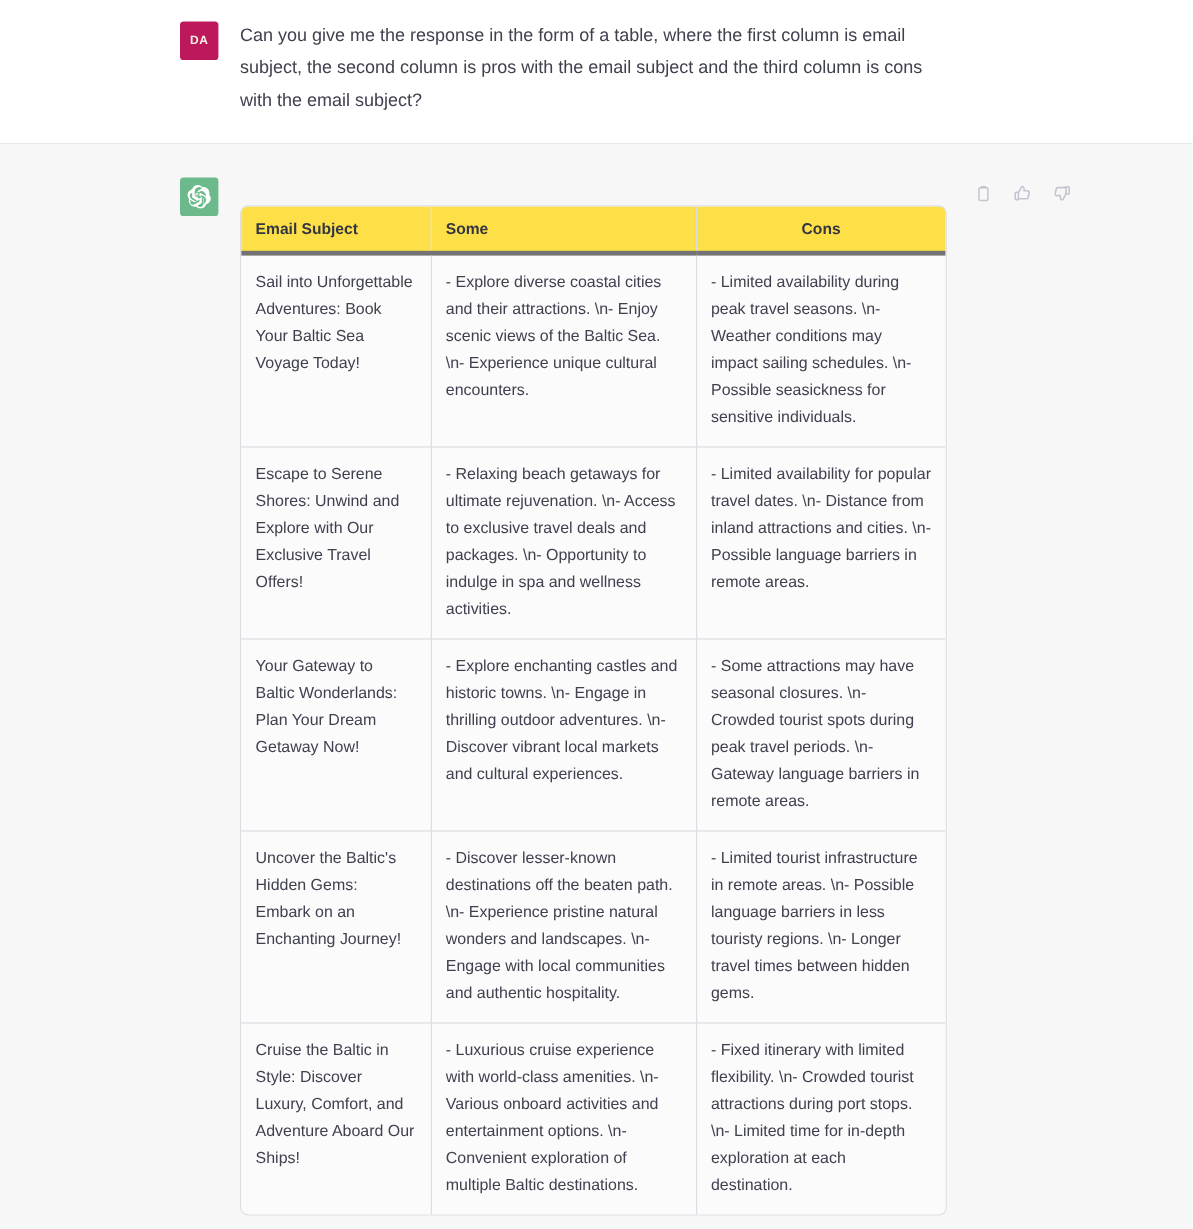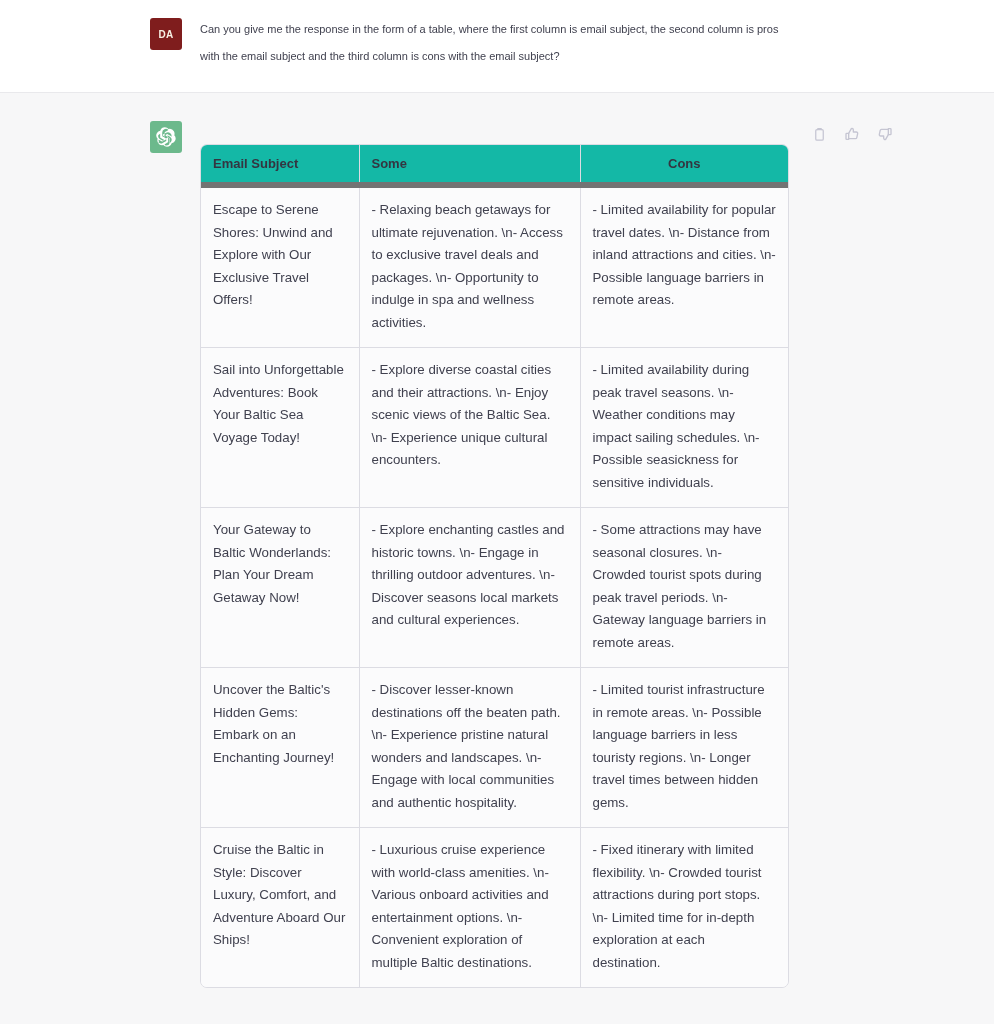--- a/index.html
+++ b/index.html
@@ -53,39 +53,39 @@
   .avatar {
     width: 32px;
     height: 32px;
     border-radius: 3px;
     display: flex;
     align-items: center;
     justify-content: center;
     flex: 0 0 32px;
   }
   .avatar.user {
-    background: #7f1d1d;
+    background: #be185d;
     color: #f7f0e4;
     font-size: 10px;
     font-weight: bold;
     letter-spacing: 0.4px;
   }
   .avatar.assistant {
     background: #6cb98c;
   }
   .avatar.assistant svg { display: block; }
 
   .content-cell {
     flex: 1 1 auto;
     padding-right: 180px;
     min-width: 0;
   }
 
   .para {
-    font-size: 11px;
+    font-size: 15px;
     line-height: 27px;
     color: #40414f;
     margin: 0;
     max-width: 585px;
   }
 
   
   .actions {
     position: absolute;
     top: 32px;
@@ -122,22 +122,22 @@
     width: 100%;
     table-layout: fixed;
   }
   table.resp-table th {
     text-align: left;
     font-size: 13px;
     font-weight: bold;
     color: #343541;
     padding: 11px 12px 11px 12px;
     border-right: 1px solid #dcdce3;
-    border-bottom: 6px solid #737373;
-    background: #14b8a6;
+    border-bottom: 4px solid #737373;
+    background: #fde047;
     vertical-align: middle;
   }
   table.resp-table th:last-child { border-right: none; text-align: center; }
   table.resp-table td {
     font-size: 13.3px;
     line-height: 22.5px;
     color: #40414f;
     padding: 11px 12px 13px 12px;
     border-right: 1px solid #dcdce3;
     border-bottom: 1px solid #dcdce3;
@@ -192,32 +192,32 @@
           </colgroup>
           <thead>
             <tr>
               <th>Email Subject</th>
               <th>Some</th>
               <th>Cons</th>
             </tr>
           </thead>
           <tbody>
             <tr>
+              <td>Sail into Unforgettable Adventures: Book Your Baltic Sea Voyage Today!</td>
+              <td>- Explore diverse coastal cities and their attractions. \n- Enjoy scenic views of the Baltic Sea. \n- Experience unique cultural encounters.</td>
+              <td>- Limited availability during peak travel seasons. \n- Weather conditions may impact sailing schedules. \n- Possible seasickness for sensitive individuals.</td>
+            </tr>
+            <tr>
               <td>Escape to Serene Shores: Unwind and Explore with Our Exclusive Travel Offers!</td>
               <td>- Relaxing beach getaways for ultimate rejuvenation. \n- Access to exclusive travel deals and packages. \n- Opportunity to indulge in spa and wellness activities.</td>
               <td>- Limited availability for popular travel dates. \n- Distance from inland attractions and cities. \n- Possible language barriers in remote areas.</td>
             </tr>
             <tr>
-              <td>Sail into Unforgettable Adventures: Book Your Baltic Sea Voyage Today!</td>
-              <td>- Explore diverse coastal cities and their attractions. \n- Enjoy scenic views of the Baltic Sea. \n- Experience unique cultural encounters.</td>
-              <td>- Limited availability during peak travel seasons. \n- Weather conditions may impact sailing schedules. \n- Possible seasickness for sensitive individuals.</td>
-            </tr>
-            <tr>
               <td>Your Gateway to Baltic Wonderlands: Plan Your Dream Getaway Now!</td>
-              <td>- Explore enchanting castles and historic towns. \n- Engage in thrilling outdoor adventures. \n- Discover seasons local markets and cultural experiences.</td>
+              <td>- Explore enchanting castles and historic towns. \n- Engage in thrilling outdoor adventures. \n- Discover vibrant local markets and cultural experiences.</td>
               <td>- Some attractions may have seasonal closures. \n- Crowded tourist spots during peak travel periods. \n- Gateway language barriers in remote areas.</td>
             </tr>
             <tr>
               <td>Uncover the Baltic's Hidden Gems: Embark on an Enchanting Journey!</td>
               <td>- Discover lesser-known destinations off the beaten path. \n- Experience pristine natural wonders and landscapes. \n- Engage with local communities and authentic hospitality.</td>
               <td>- Limited tourist infrastructure in remote areas. \n- Possible language barriers in less touristy regions. \n- Longer travel times between hidden gems.</td>
             </tr>
             <tr>
               <td>Cruise the Baltic in Style: Discover Luxury, Comfort, and Adventure Aboard Our Ships!</td>
               <td>- Luxurious cruise experience with world-class amenities. \n- Various onboard activities and entertainment options. \n- Convenient exploration of multiple Baltic destinations.</td>

